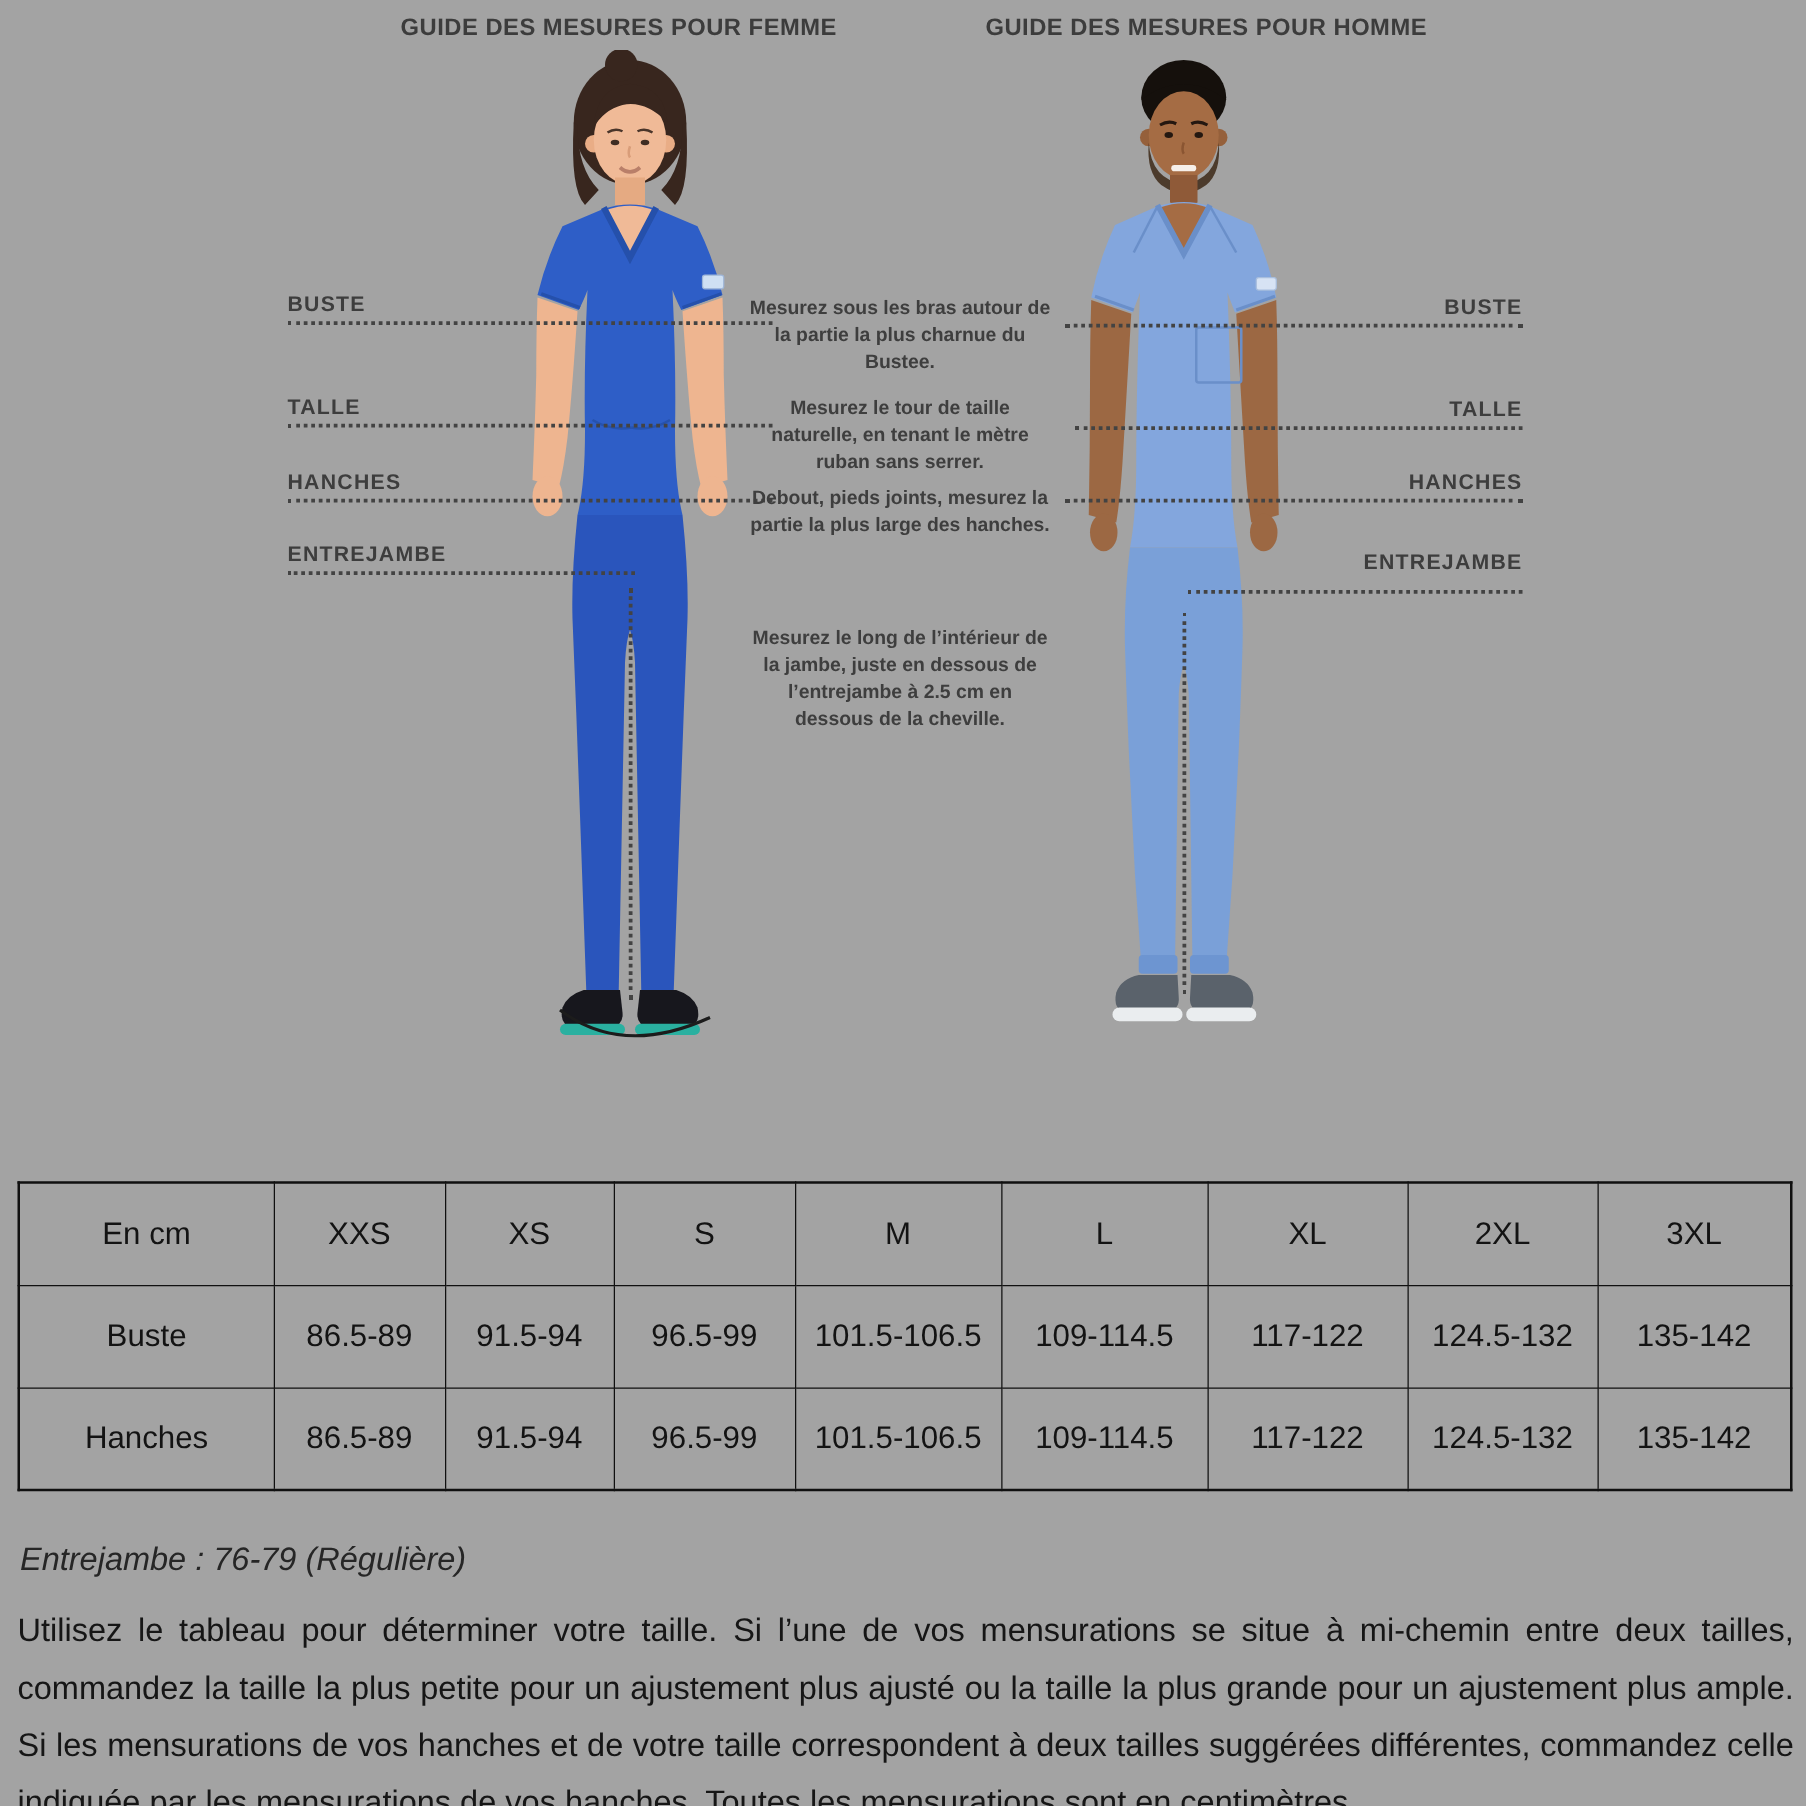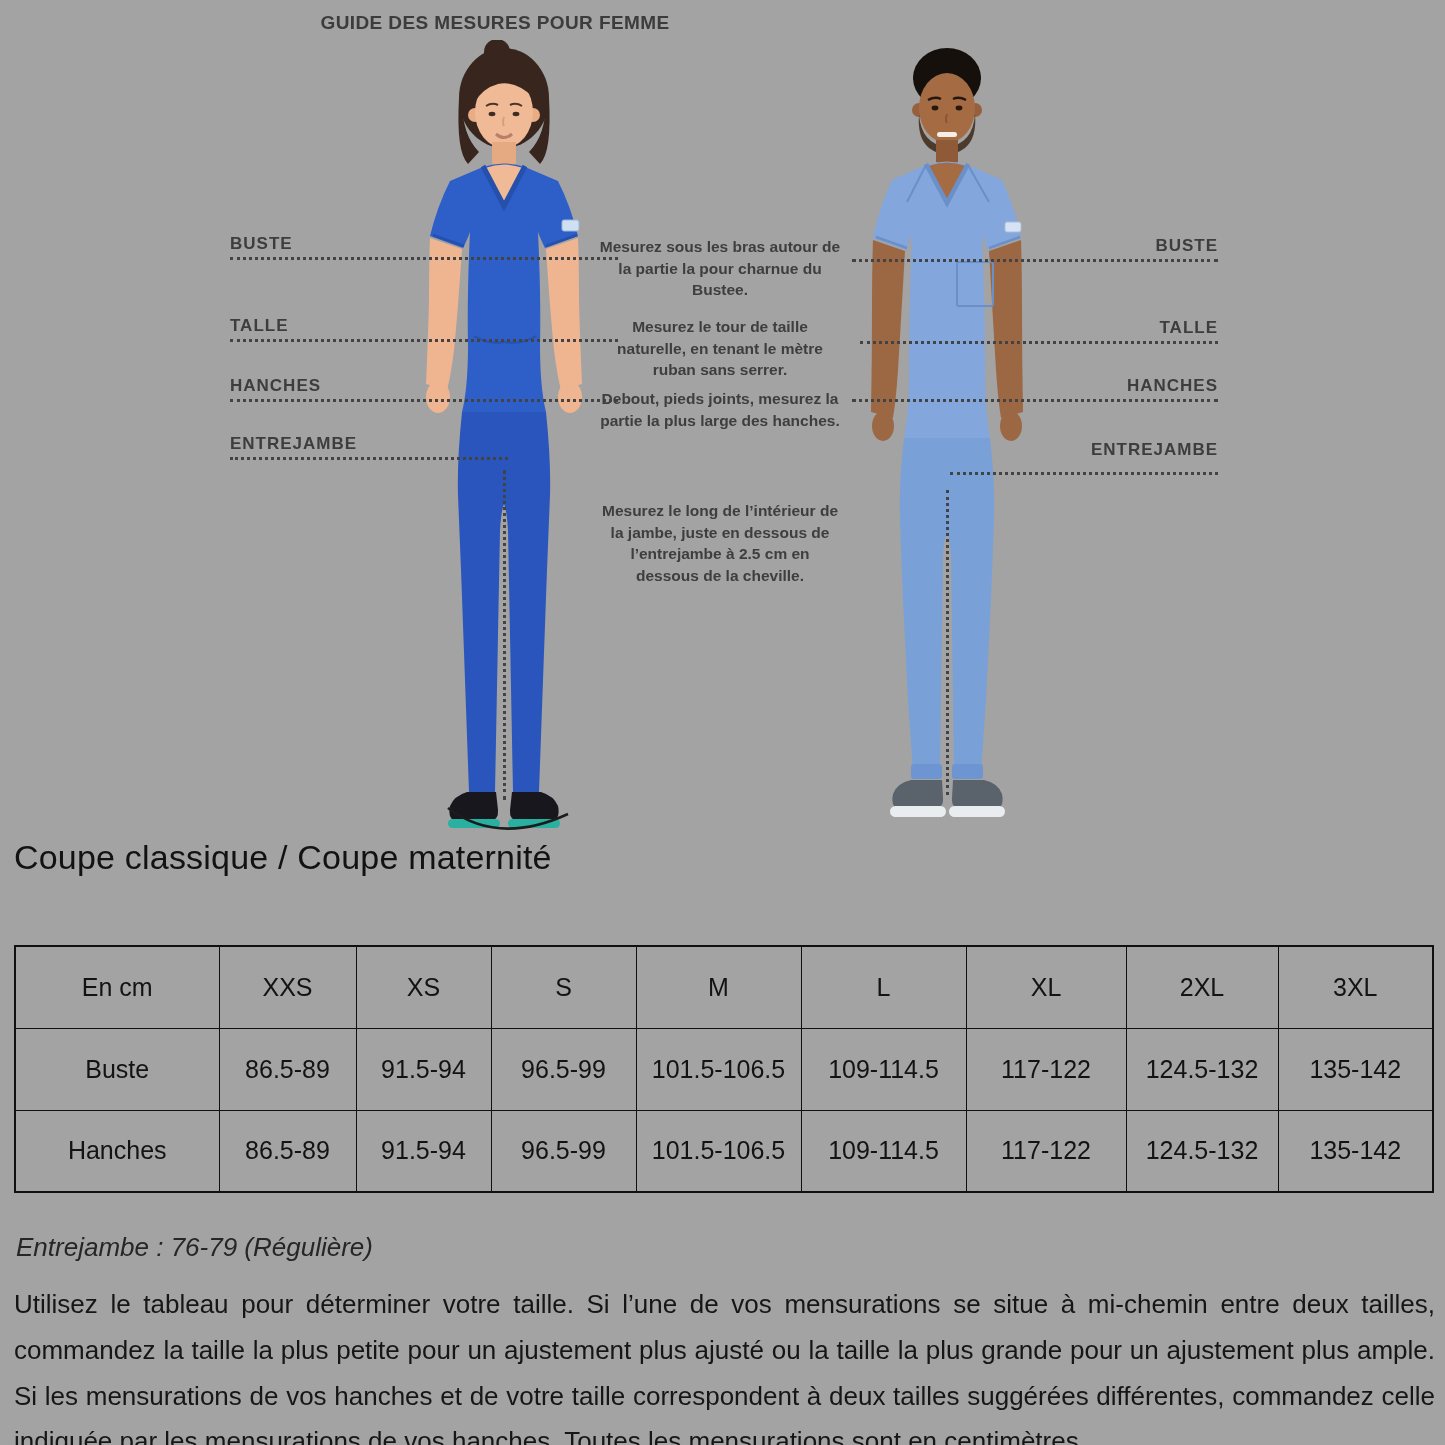--- a/index.html
+++ b/index.html
@@ -43,20 +43,21 @@
   .fit-paragraph { position:absolute; left:14px; top:1282px; width:1421px;
                    font-size:26px; font-weight:300; line-height:1.76;
                    text-align:justify; color:#161616; }
 </style>
 </head>
 <body>
 
 <div class="page">
 
   <div class="guide-title femme">GUIDE DES MESURES POUR FEMME</div>
+  <div class="guide-title homme">GUIDE DES MESURES POUR HOMME</div>
 
   <svg class="figure-svg" style="left:350px; top:40px;" width="310" height="795" viewBox="0 0 310 795" aria-hidden="true">
     <ellipse cx="154" cy="58" rx="45" ry="50" fill="#38261e"></ellipse>
     <circle cx="147" cy="12" r="13" fill="#38261e"></circle>
     <path d="M109,58 Q106,112 118,124 L129,112 Q112,95 112,60 Z" fill="#38261e"></path>
     <path d="M199,58 Q202,112 190,124 L179,112 Q196,95 196,60 Z" fill="#38261e"></path>
     <circle cx="125" cy="75" r="7" fill="#e9ad86"></circle>
     <circle cx="183" cy="75" r="7" fill="#e9ad86"></circle>
     <ellipse cx="154" cy="72" rx="29" ry="36" fill="#f0ba97"></ellipse>
     <path d="M125,62 Q127,30 154,27 Q182,30 184,58 Q166,40 148,44 Q133,48 125,62 Z" fill="#38261e"></path>
@@ -152,26 +153,25 @@
   <div class="mlabel right" style="right:227px; top:318px;">TALLE</div>
   <div class="dotline" style="right:227px; top:341px; width:358px;"></div>
 
   <div class="mlabel right" style="right:227px; top:376px;">HANCHES</div>
   <div class="dotline" style="right:227px; top:399px; width:366px;"></div>
 
   <div class="mlabel right" style="right:227px; top:440px;">ENTREJAMBE</div>
   <div class="dotline" style="right:227px; top:472px; width:268px;"></div>
   <div class="vdotline" style="left:946px; top:490px; height:305px;"></div>
 
-  <div class="instr" style="top:236px;">Mesurez sous les bras autour de la partie la pour charnue du Bustee.</div>
+  <div class="instr" style="top:236px;">Mesurez sous les bras autour de la partie la plus charnue du Bustee.</div>
   <div class="instr" style="top:388px;">Debout, pieds joints, mesurez la partie la plus large des hanches.</div>
   <div class="instr" style="top:316px;">Mesurez le tour de taille naturelle, en tenant le mètre ruban sans serrer.</div>
   <div class="instr" style="top:456px;margin-top:44px;">Mesurez le long de l’intérieur de la jambe, juste en dessous de l’entrejambe à 2.5 cm en dessous de la cheville.</div>
 
-  <div class="section-heading">Coupe classique / Coupe maternité</div>
 
   <table class="size-table">
     <colgroup>
       <col style="width:204px">
         <col style="width:137px">
         <col style="width:135px">
       <col style="width:145px">
         <col style="width:165px">
         <col style="width:165px">
       <col style="width:160px">

